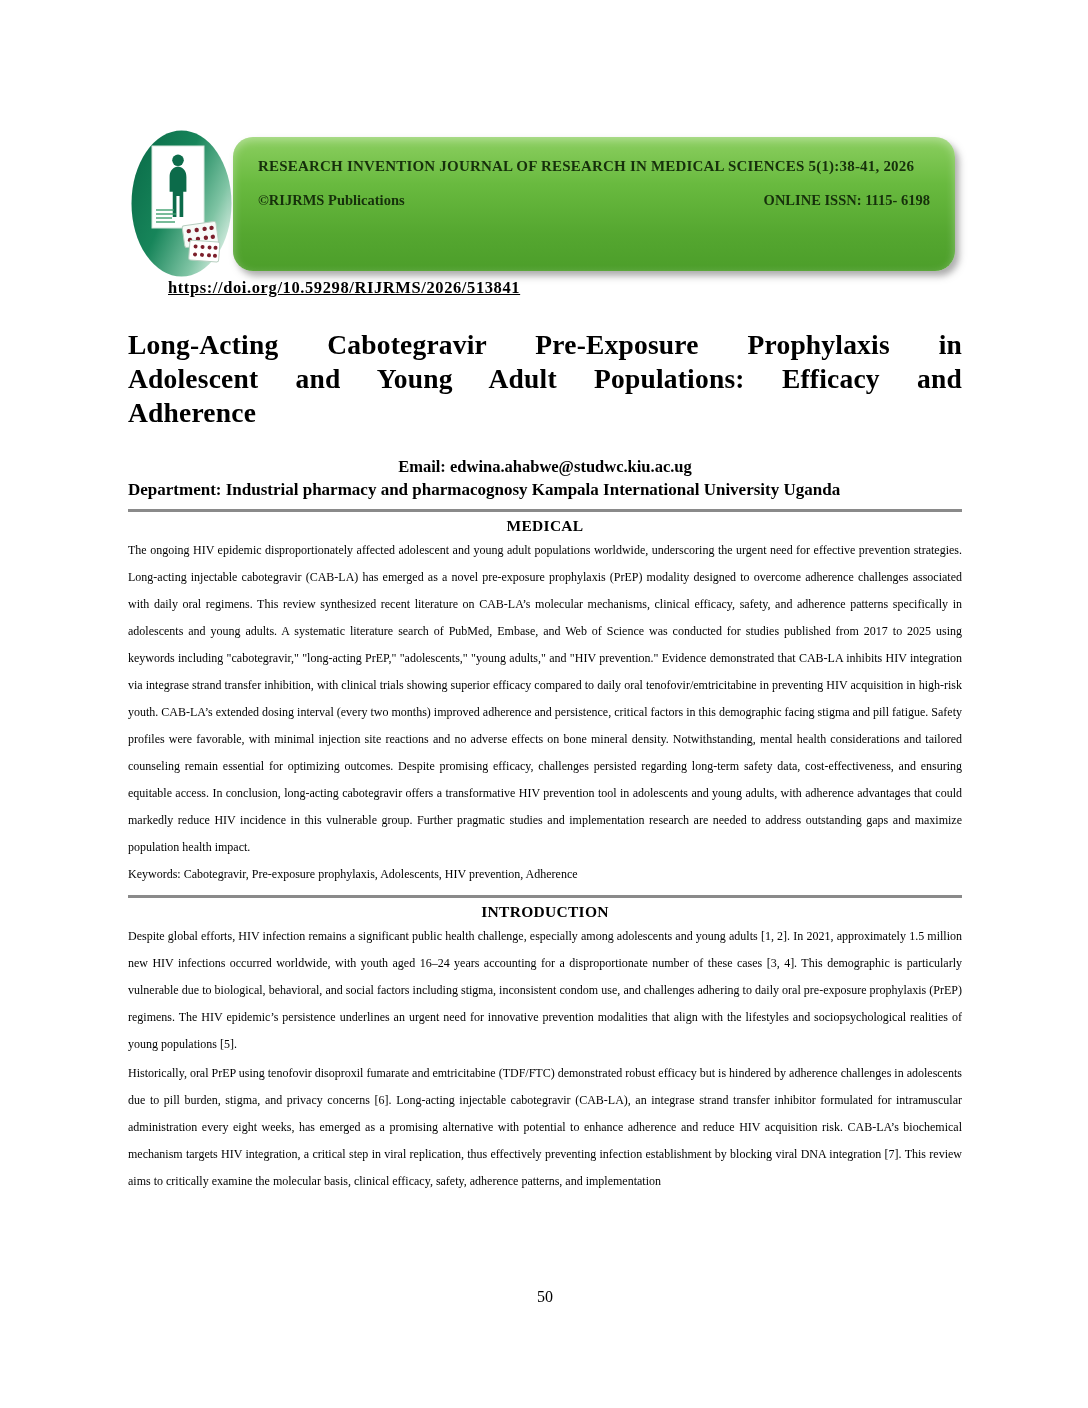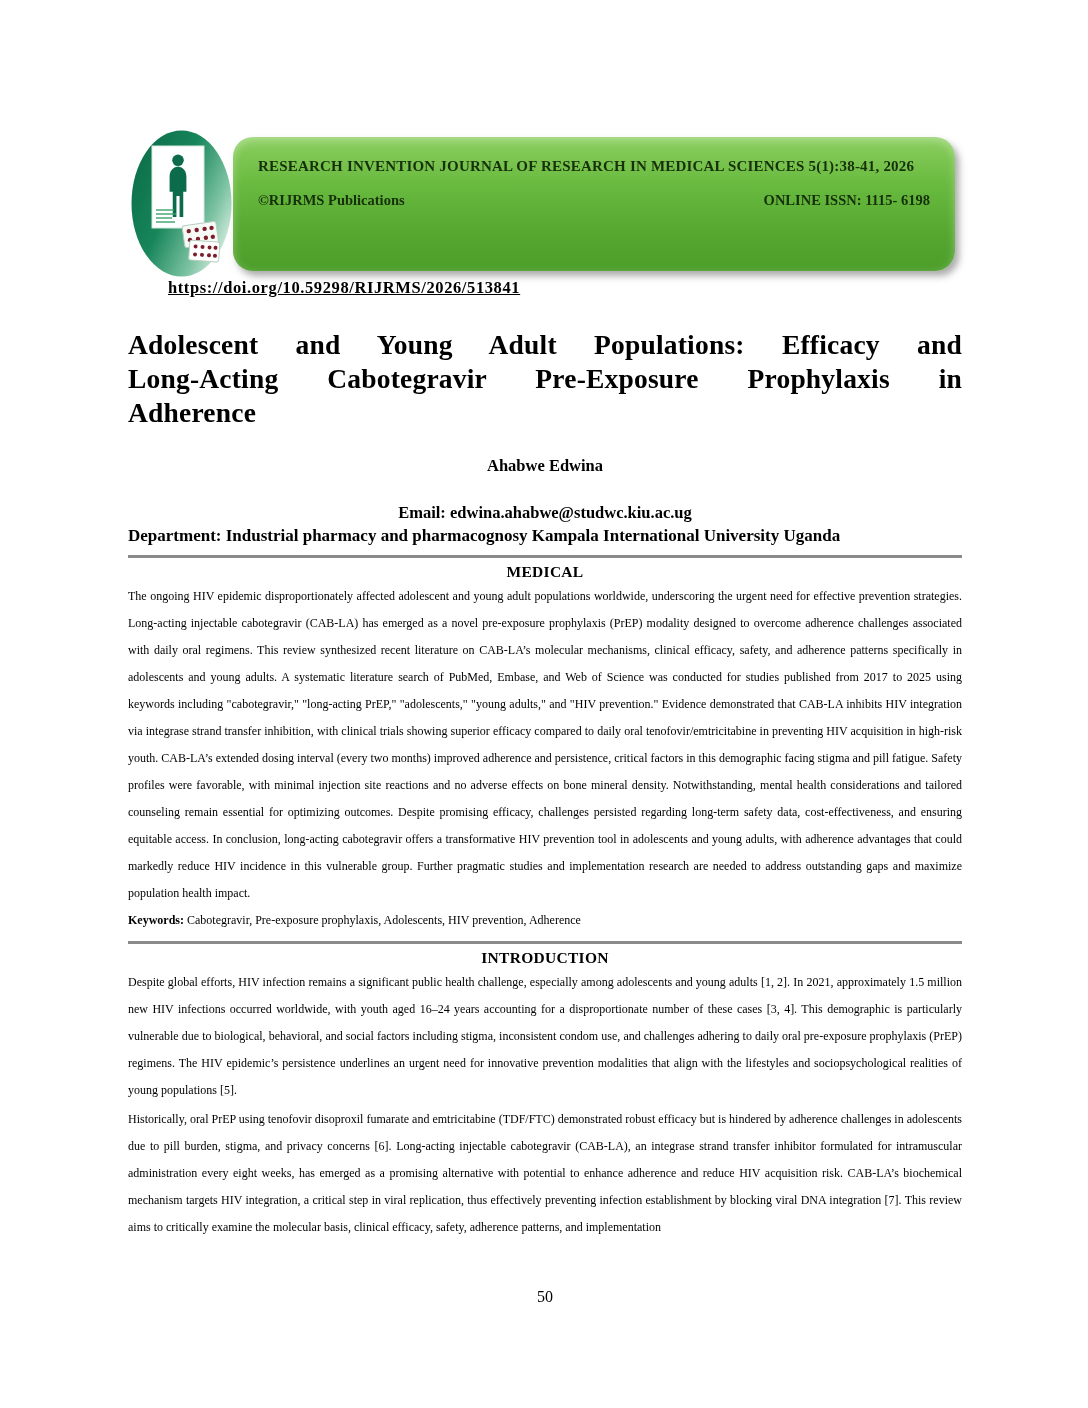--- a/index.html
+++ b/index.html
@@ -100,21 +100,21 @@
     font-size: 15.5px;
     letter-spacing: 0.3px;
   }
   .body-par {
     margin-top: 2px;
     font-size: 12px;
     line-height: 27px;
     text-align: justify;
   }
   .keywords { margin-top: 0; }
-  .kw-label { font-weight: bold; }
+  .kw-label { font-weight: normal; }
   .rule2 { margin-top: 7px; }
 
   .page-number {
     position: absolute;
     top: 1288px;
     left: 128px;
     width: 834px;
     text-align: center;
     font-size: 16px;
   }
@@ -187,26 +187,25 @@
     <div class="banner-row2">
       <span>©RIJRMS Publications</span>
       <span>ONLINE ISSN: 1115- 6198</span>
     </div>
   </div>
 
   <div class="main">
     <a href="#" class="doi">https://doi.org/10.59298/RIJRMS/2026/513841</a>
 
     <div class="article-title">
+      <div class="title-line">Long-Acting Cabotegravir Pre-Exposure Prophylaxis in</div>
       <div class="title-line">Adolescent and Young Adult Populations: Efficacy and</div>
-      <div class="title-line">Long-Acting Cabotegravir Pre-Exposure Prophylaxis in</div>
       <div class="title-line last">Adherence</div>
     </div>
 
-    <div class="author">Ahabwe Edwina</div>
 
     <div class="email-line">Email: edwina.ahabwe@studwc.kiu.ac.ug</div>
     <div class="dept-line">Department: Industrial pharmacy and pharmacognosy Kampala International University Uganda</div>
 
     <div class="rule"></div>
 
     <div class="section-heading">MEDICAL</div>
 
     <div class="body-par">The ongoing HIV epidemic disproportionately affected adolescent and young adult populations worldwide, underscoring the urgent need for effective prevention strategies. Long-acting injectable cabotegravir (CAB-LA) has emerged as a novel pre-exposure prophylaxis (PrEP) modality designed to overcome adherence challenges associated with daily oral regimens. This review synthesized recent literature on CAB-LA’s molecular mechanisms, clinical efficacy, safety, and adherence patterns specifically in adolescents and young adults. A systematic literature search of PubMed, Embase, and Web of Science was conducted for studies published from 2017 to 2025 using keywords including "cabotegravir," "long-acting PrEP," "adolescents," "young adults," and "HIV prevention." Evidence demonstrated that CAB-LA inhibits HIV integration via integrase strand transfer inhibition, with clinical trials showing superior efficacy compared to daily oral tenofovir/emtricitabine in preventing HIV acquisition in high-risk youth. CAB-LA’s extended dosing interval (every two months) improved adherence and persistence, critical factors in this demographic facing stigma and pill fatigue. Safety profiles were favorable, with minimal injection site reactions and no adverse effects on bone mineral density. Notwithstanding, mental health considerations and tailored counseling remain essential for optimizing outcomes. Despite promising efficacy, challenges persisted regarding long-term safety data, cost-effectiveness, and ensuring equitable access. In conclusion, long-acting cabotegravir offers a transformative HIV prevention tool in adolescents and young adults, with adherence advantages that could markedly reduce HIV incidence in this vulnerable group. Further pragmatic studies and implementation research are needed to address outstanding gaps and maximize population health impact.</div>
 

